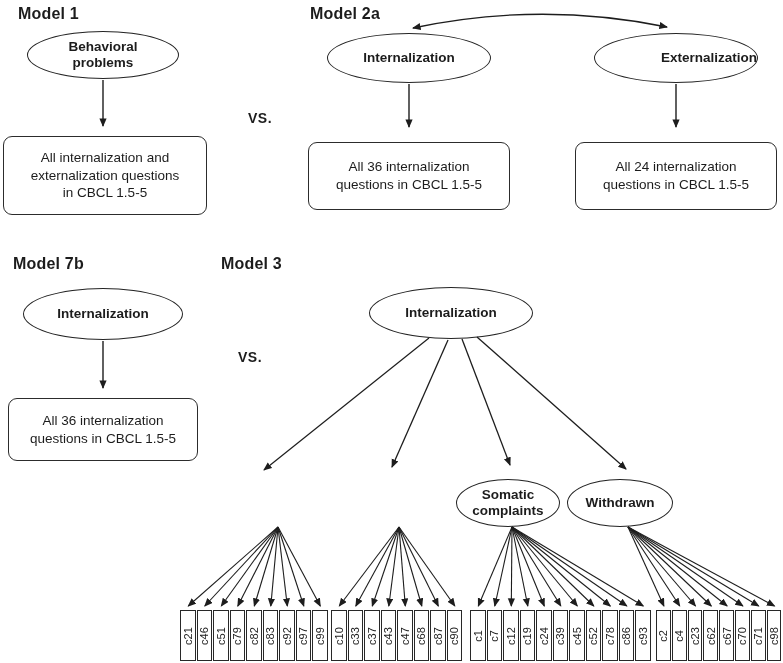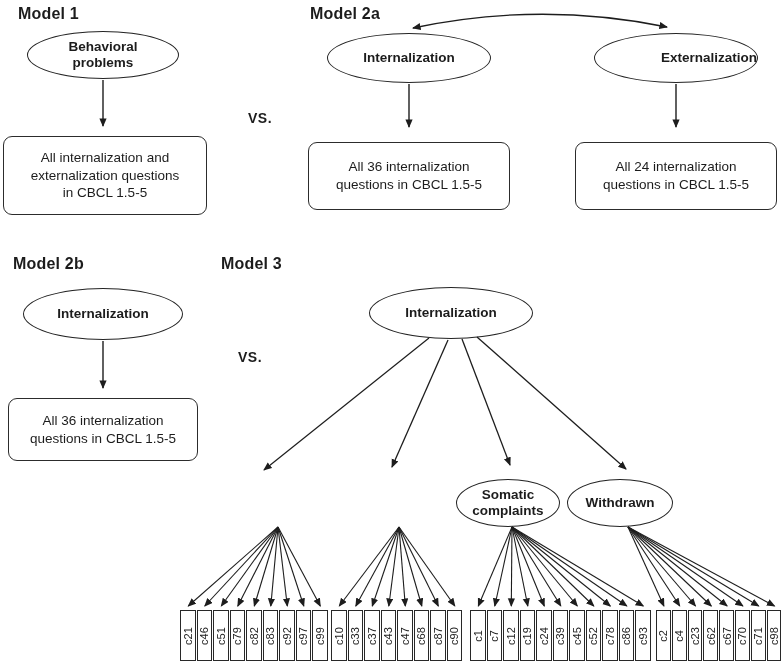--- a/index.html
+++ b/index.html
@@ -32,21 +32,21 @@
   }
   svg.arrows { position:absolute; left:0; top:0; pointer-events:none; }
 </style>
 </head>
 <body>
 
 <div id="canvas">
 
   <div class="abs model-title" style="left:18px; top:5px;">Model 1</div>
   <div class="abs model-title" style="left:310px; top:5px;">Model 2a</div>
-  <div class="abs model-title" style="left:13px; top:255px;">Model 2b</div>
+  <div class="abs model-title" style="left:13px; top:255px;">Model 7b</div>
   <div class="abs model-title" style="left:221px; top:255px;">Model 3</div>
 
   <div class="abs vs" style="left:248px; top:110px;">VS.</div>
   <div class="abs vs" style="left:238px; top:349px;">VS.</div>
 
   <div class="ellipse" style="left:27px; top:31px; width:152px; height:48px;">
     <span class="lbl">Behavioral
 problems</span>
   </div>
   <div class="bigbox" style="left:3px; top:136px; width:204px; height:79px;">

